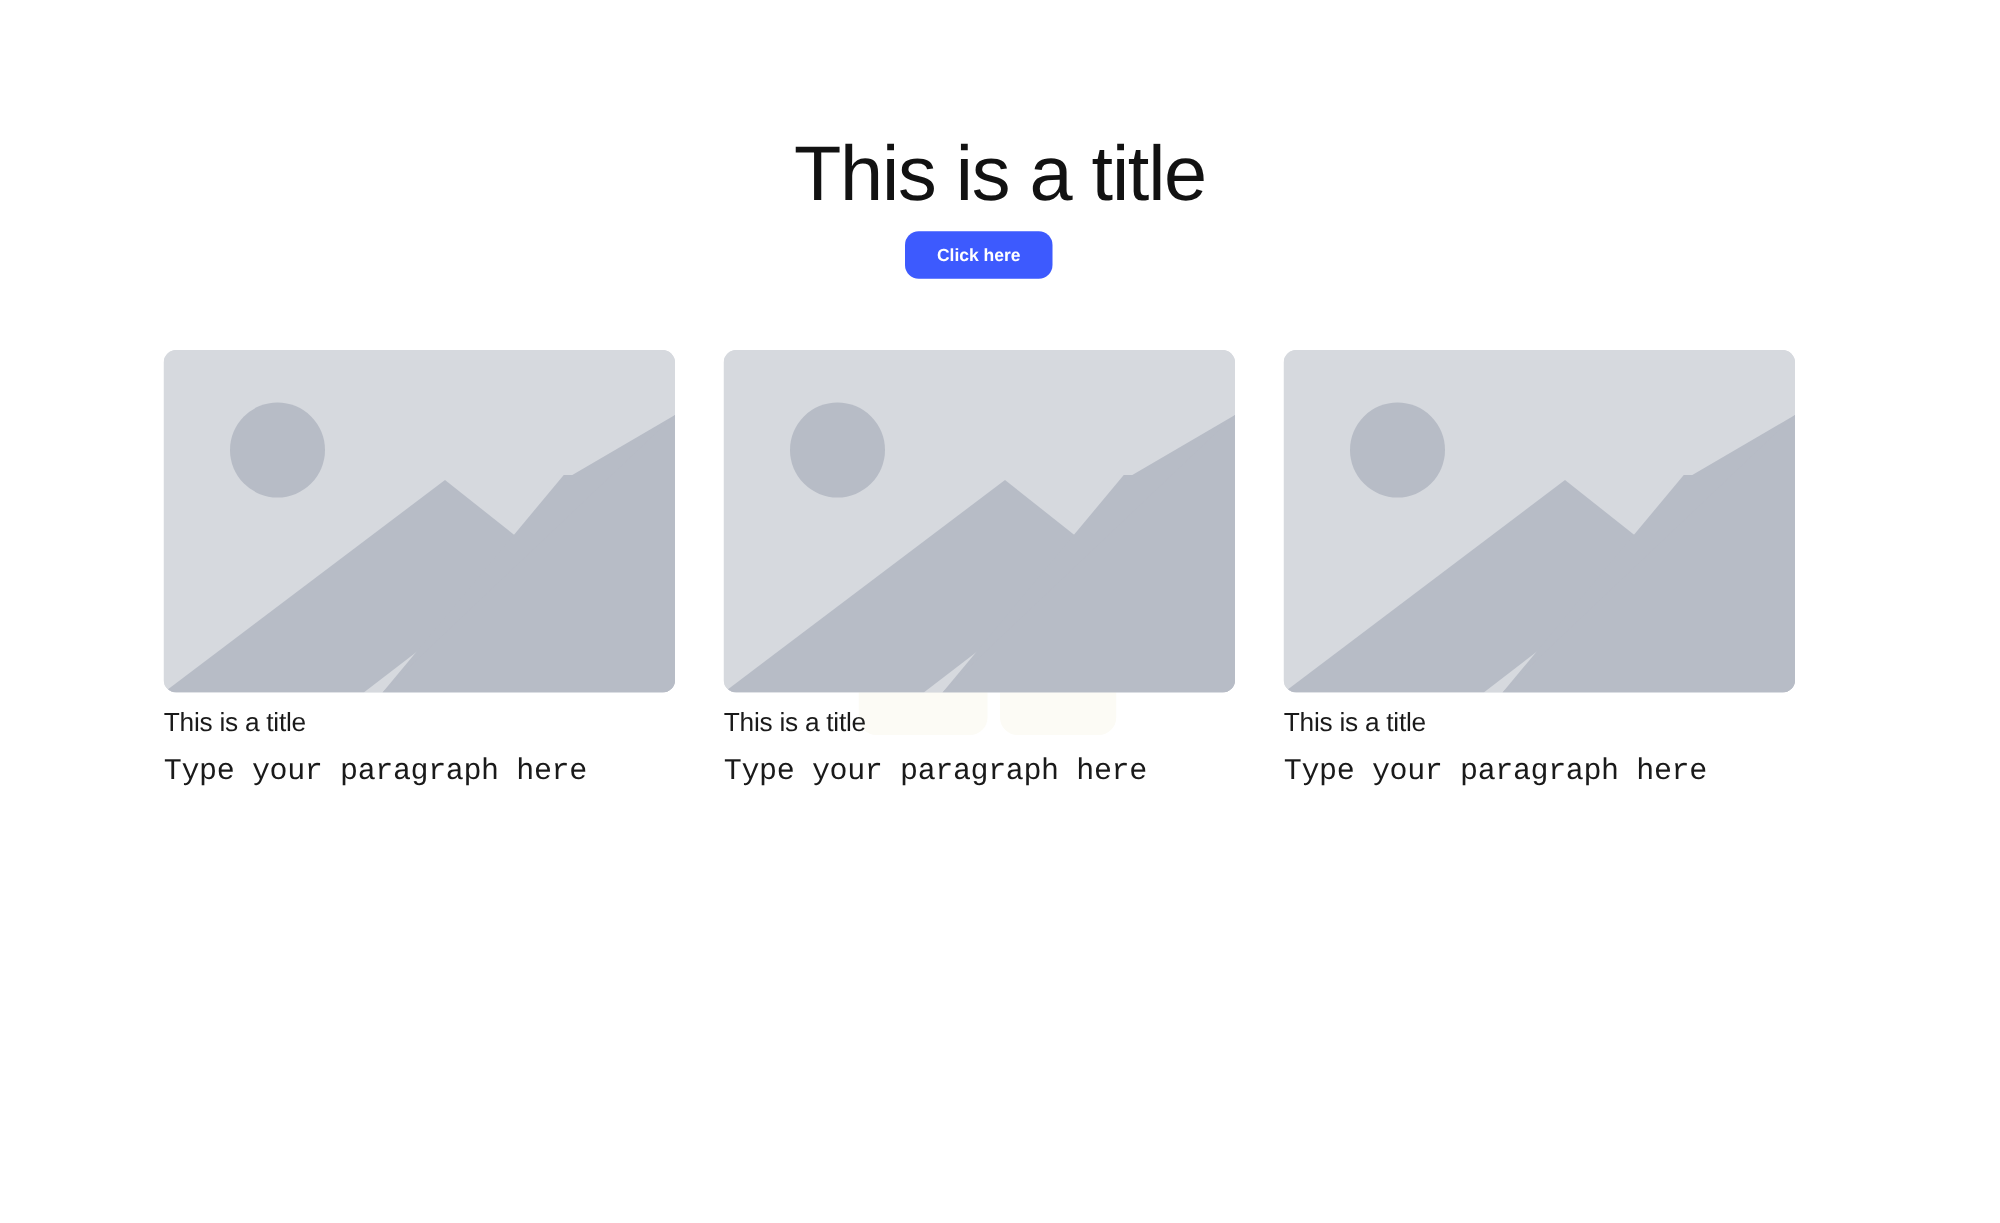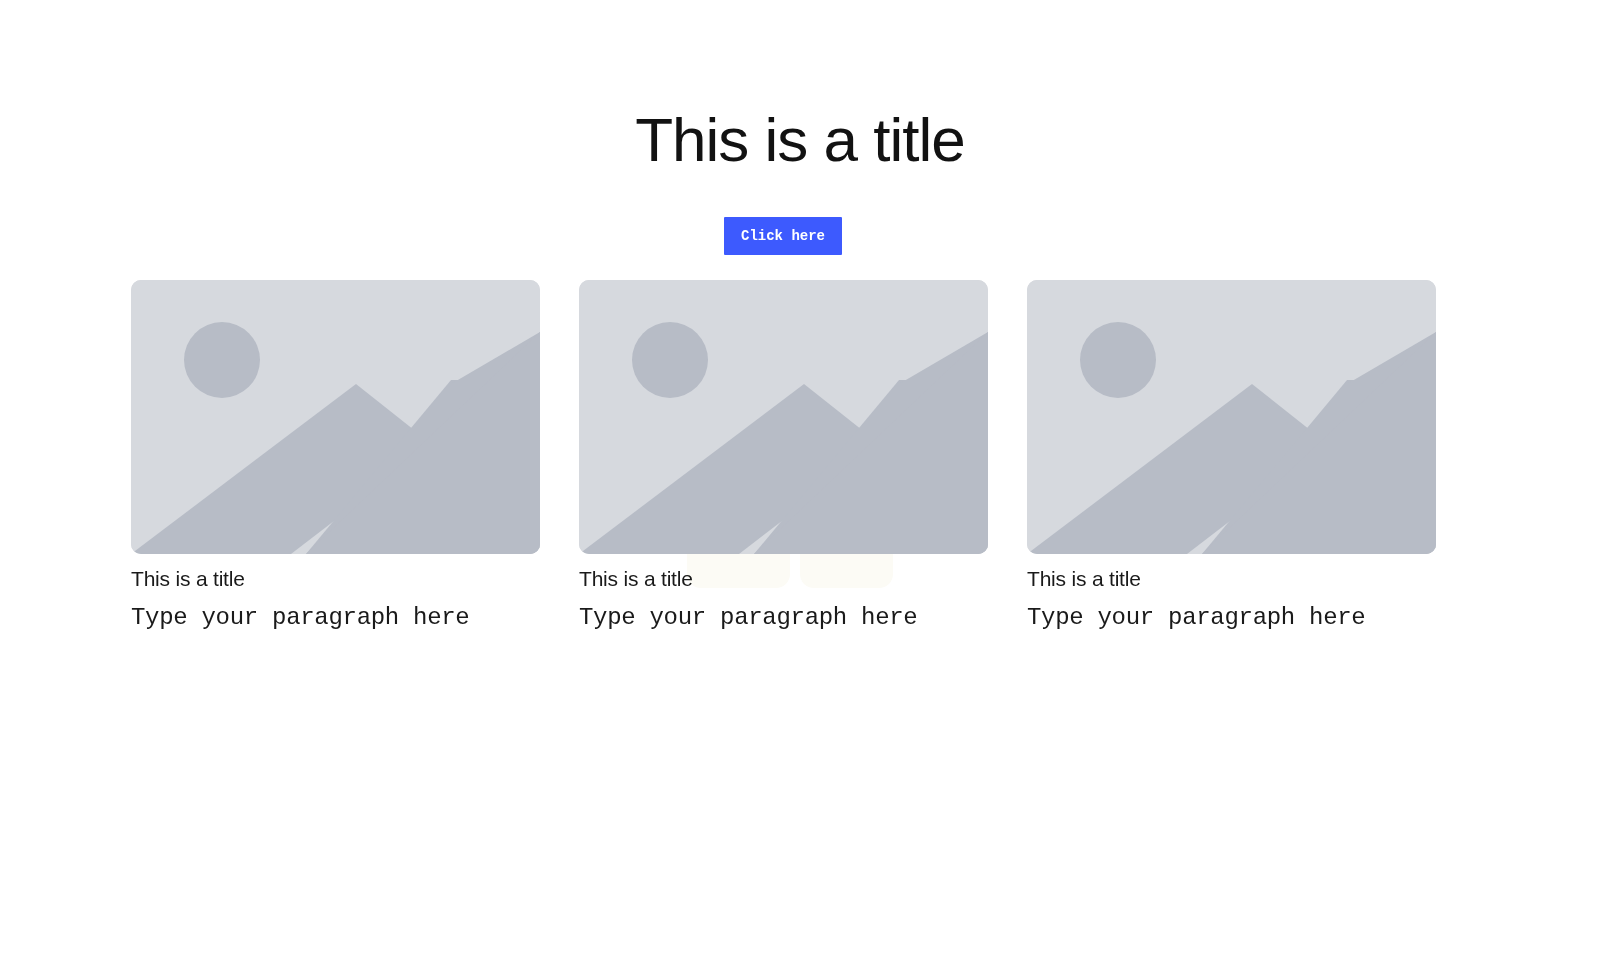--- a/index.html
+++ b/index.html
@@ -37,29 +37,28 @@
 
   .hero-button {
     position: absolute;
     left: 724px;
     top: 185px;
     width: 118px;
     height: 38px;
     background: #3D5AFE;
     color: #ffffff;
     border: none;
-    border-radius: 1px;
-    font-family: Liberation Mono, monospace;
+    border-radius: 11px;
+    font-family: Liberation Sans, sans-serif;
     font-size: 14px;
     font-weight: 700;
     line-height: 38px;
     text-align: center;
     cursor: pointer;
     padding: 0;
-    margin-top: 32px;
   }
 
   
   .ghost-chip {
     position: absolute;
     background: #FCFBF5;
     border-radius: 14px;
     z-index: 0;
   }
   .ghost-chip.one  { left: 687px; top: 536px; width: 103px; height: 52px; }

